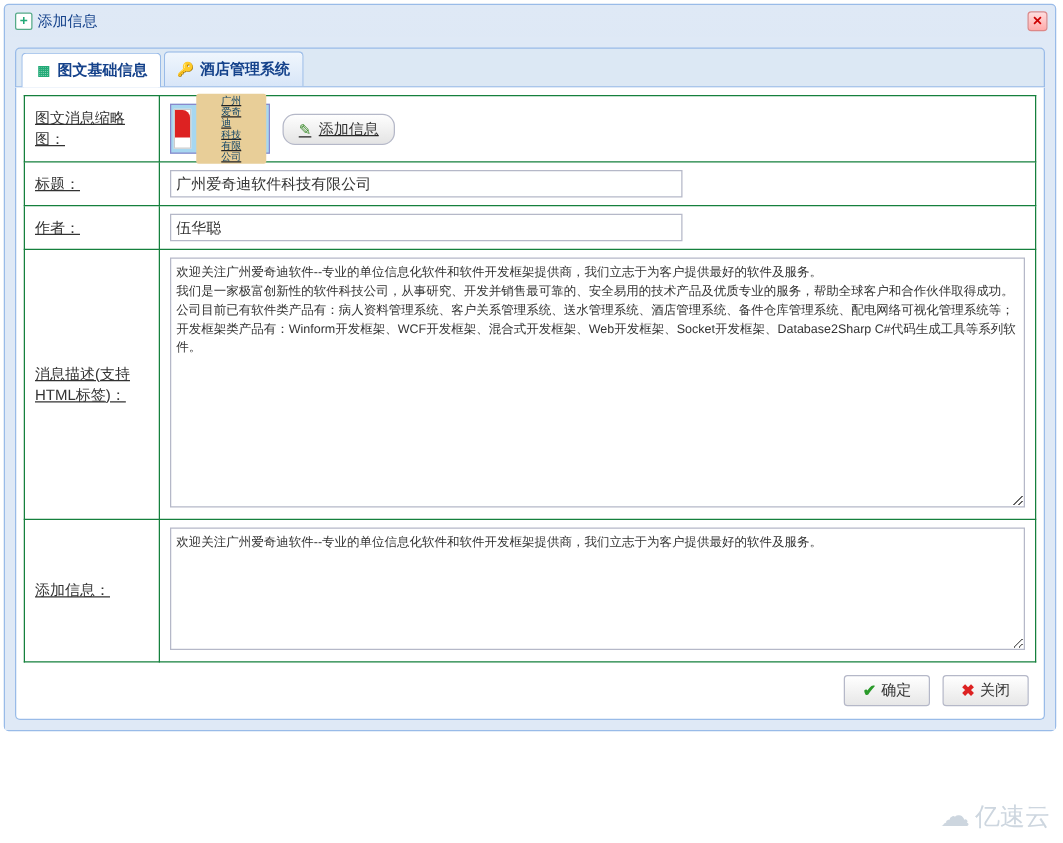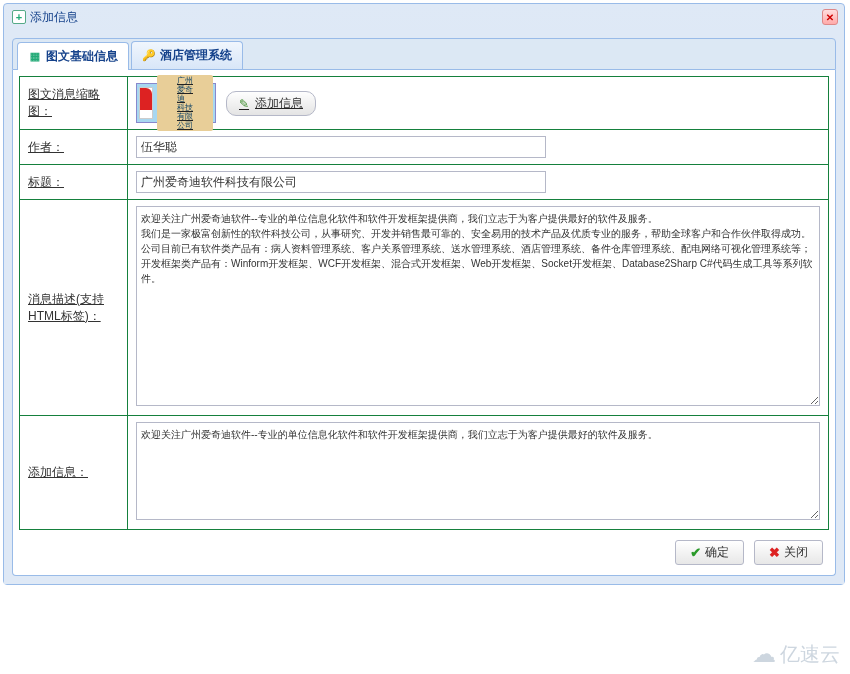--- a/index.html
+++ b/index.html
@@ -74,26 +74,26 @@
                 <div class="thumb-text">广州爱奇迪<br>科技有限公司</div>
               </div>
               <span class="btn">
                 <span class="pencil-icon">✎</span>
                 <span>添加信息</span>
               </span>
             </div>
           </td>
         </tr>
         <tr>
+          <td class="label-cell">标题：</td>
+          <td><input class="text" type="text" value="广州爱奇迪软件科技有限公司" style=""></td>
+        </tr>
+        <tr>
           <td class="label-cell">作者：</td>
           <td><input class="text" type="text" value="伍华聪" style=""></td>
-        </tr>
-        <tr>
-          <td class="label-cell">标题：</td>
-          <td><input class="text" type="text" value="广州爱奇迪软件科技有限公司" style=""></td>
         </tr>
         <tr>
           <td class="label-cell">消息描述(支持HTML标签)：</td>
           <td><textarea class="content" style="">欢迎关注广州爱奇迪软件--专业的单位信息化软件和软件开发框架提供商，我们立志于为客户提供最好的软件及服务。
 我们是一家极富创新性的软件科技公司，从事研究、开发并销售最可靠的、安全易用的技术产品及优质专业的服务，帮助全球客户和合作伙伴取得成功。
 公司目前已有软件类产品有：病人资料管理系统、客户关系管理系统、送水管理系统、酒店管理系统、备件仓库管理系统、配电网络可视化管理系统等；开发框架类产品有：Winform开发框架、WCF开发框架、混合式开发框架、Web开发框架、Socket开发框架、Database2Sharp C#代码生成工具等系列软件。</textarea></td>
         </tr>
         <tr>
           <td class="label-cell">添加信息：</td>
           <td><textarea class="desc" style="">欢迎关注广州爱奇迪软件--专业的单位信息化软件和软件开发框架提供商，我们立志于为客户提供最好的软件及服务。</textarea></td>

